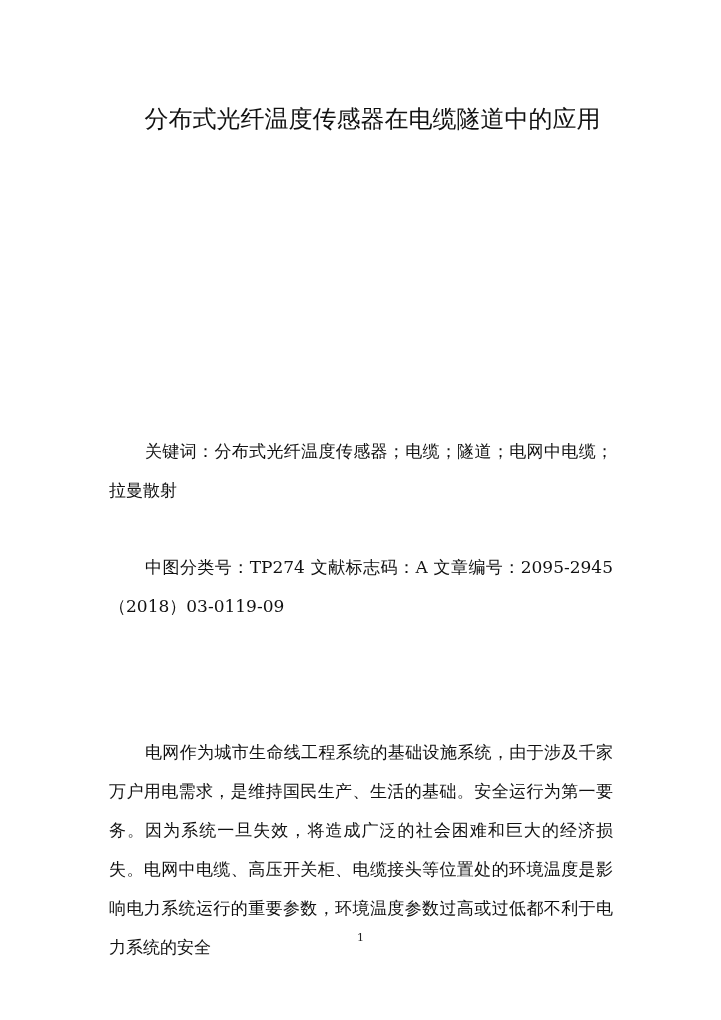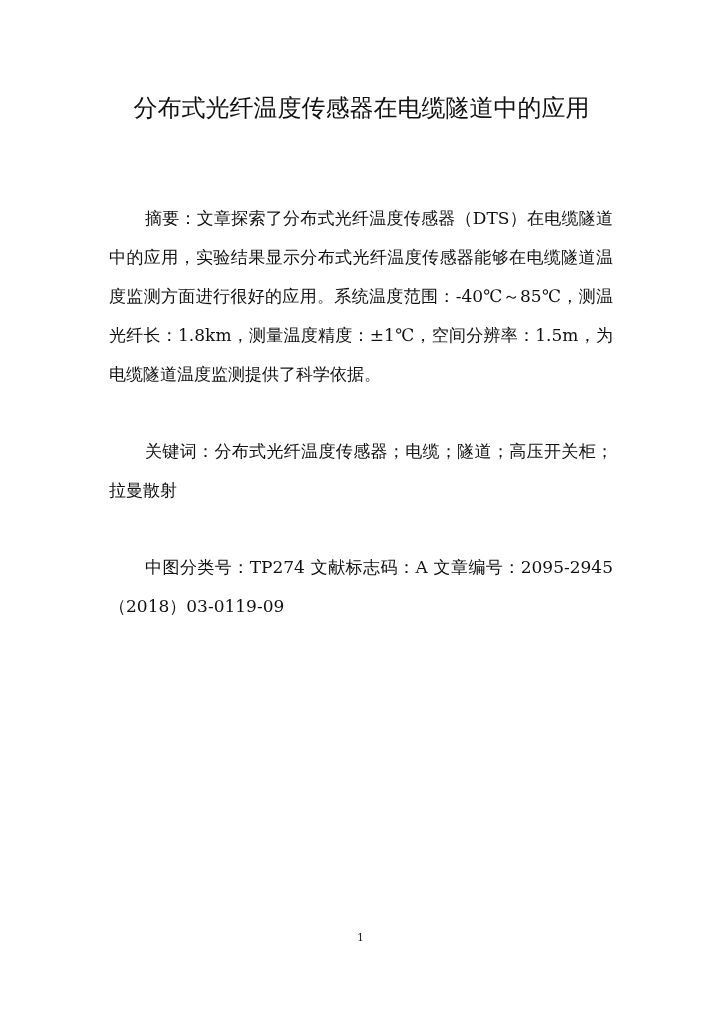--- a/index.html
+++ b/index.html
@@ -24,21 +24,21 @@
     }
     .title {
       position: absolute;
       left: 110px;
       width: 501px;
       top: 88px;
       text-align: center;
       font-size: 24px;
       line-height: 38px;
       letter-spacing: 0px;
-      margin: 1px;
+      margin: 12px;
       font-weight: normal;
     }
     .body-block {
       position: absolute;
       left: 109px;
       width: 504px;
       font-size: 17px;
       line-height: 39px;
       margin: 0;
       text-align: justify;
@@ -62,22 +62,22 @@
       line-height: 14px;
       color: #222222;
     }
   </style>
 </head>
 <body>
 
 <div class="page">
   <h1 class="title">分布式光纤温度传感器在电缆隧道中的应用</h1>
 
-  <p class="body-block indent abstract">摘要：文章探索了分布式光纤温度传感器（DTS）在电缆隧道中的应用，实验结果显示分布式光纤温度传感器能够在电缆隧道温度监测方面进行很好的应用。系统温度范围：-40℃～85℃，测温光纤长：1.8km，测量温度精度：±1℃，空间分辨率：1.5m，为电缆隧道温度监测提供了科学依据。</p>
 
-  <p class="body-block indent keywords">关键词：分布式光纤温度传感器；电缆；隧道；高压开关柜；拉曼散射</p>
+  <p class="body-block indent keywords">关键词：分布式光纤温度传感器；电缆；隧道；电网中电缆；拉曼散射</p>
 
   <p class="body-block indent classification">中图分类号：TP274 文献标志码：A 文章编号：2095-2945（2018）03-0119-09</p>
 
 
+  <p class="body-block indent intro">电网作为城市生命线工程系统的基础设施系统，由于涉及千家万户用电需求，是维持国民生产、生活的基础。安全运行为第一要务。因为系统一旦失效，将造成广泛的社会困难和巨大的经济损失。电网中电缆、高压开关柜、电缆接头等位置处的环境温度是影响电力系统运行的重要参数，环境温度参数过高或过低都不利于电力系统的安全</p>
 
   <div class="page-number">1</div>
 </div>
 
 </body></html>

